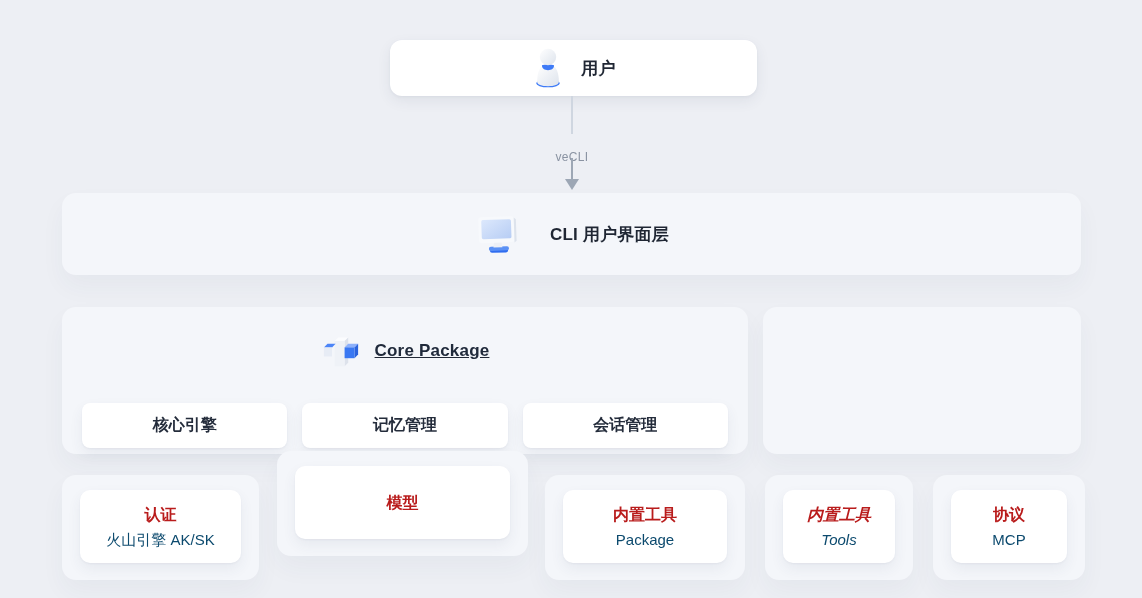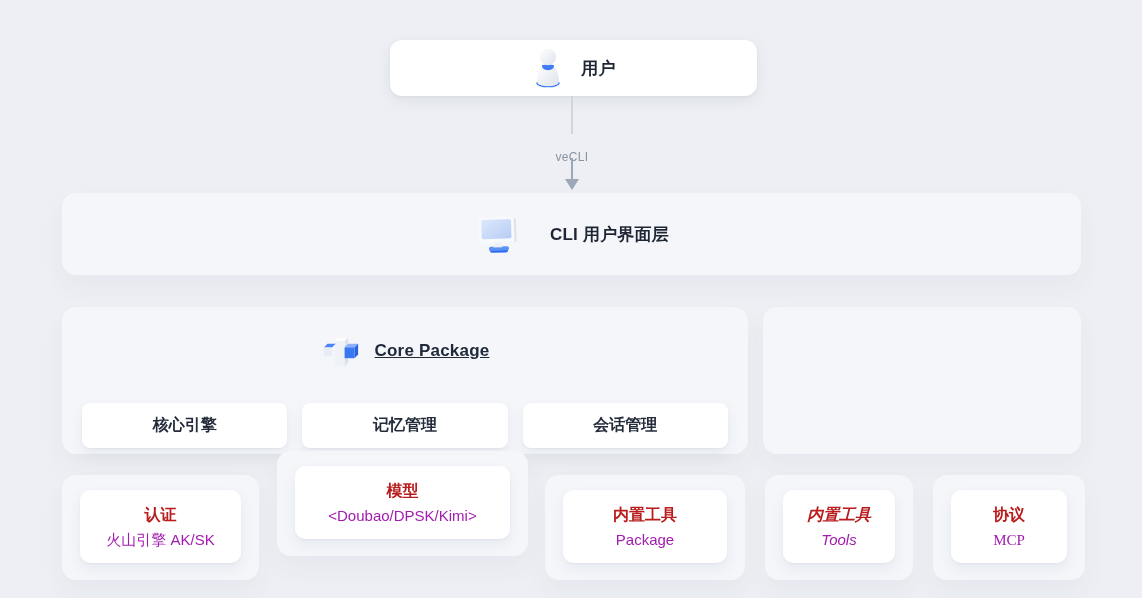--- a/index.html
+++ b/index.html
@@ -34,21 +34,21 @@
     display:flex;align-items:center;justify-content:center;
     font-size:16px;font-weight:700;color:#242c3b;
   }
   .leaf-inner{
     position:absolute;left:18px;right:18px;top:15px;height:73px;
     background:#fff;border-radius:10px;
     box-shadow:0 6px 14px rgba(50,65,95,.07), 0 1px 2px rgba(50,65,95,.05);
     display:flex;flex-direction:column;align-items:center;justify-content:center;
   }
   .leaf-line1{font-size:16px;font-weight:700;color:#b91c1c;line-height:26px;}
-  .leaf-line2{font-size:15px;font-weight:400;color:#a21caf;line-height:24px;}
+  .leaf-line2{font-size:15px;font-weight:400;color:#0c4a6e;line-height:24px;}
   .arrow-seg{position:absolute;width:2px;background:#cfd6e0;}
   .arrow-seg.dark{background:#9da7b5;}
   .arrow-label{
     position:absolute;left:506px;top:136px;width:132px;text-align:center;
     font-size:12px;color:#8a93a2;letter-spacing:.3px;margin-top:14px;
   }
   .arrow-head{
     position:absolute;left:565px;top:179px;width:0;height:0;
     border-left:7px solid transparent;border-right:7px solid transparent;
     border-top:11px solid #9da7b5;
@@ -127,36 +127,35 @@
 <div class="panel" style="left:62px;top:475px;width:197px;height:105px;">
   <div class="leaf-inner">
     <div class="leaf-line1">认证</div>
     <div class="leaf-line2">火山引擎 AK/SK</div>
   </div>
 </div>
 
 <div class="panel" style="left:277px;top:451px;width:251px;height:105px;">
   <div class="leaf-inner">
     <div class="leaf-line1">模型</div>
-    <div class="leaf-line2">&lt;Doubao/DPSK/Kimi&gt;</div>
   </div>
 </div>
 
 <div class="panel" style="left:545px;top:475px;width:200px;height:105px;">
   <div class="leaf-inner">
     <div class="leaf-line1">内置工具</div>
     <div class="leaf-line2">Package</div>
   </div>
 </div>
 
 <div class="panel" style="left:765px;top:475px;width:148px;height:105px;font-style:italic;">
   <div class="leaf-inner">
     <div class="leaf-line1">内置工具</div>
     <div class="leaf-line2">Tools</div>
   </div>
 </div>
 
-<div class="panel" style="left:933px;top:475px;width:152px;height:105px;font-family:Liberation Serif, serif;">
+<div class="panel" style="left:933px;top:475px;width:152px;height:105px;">
   <div class="leaf-inner">
     <div class="leaf-line1">协议</div>
     <div class="leaf-line2">MCP</div>
   </div>
 </div>
 
 </body></html>

